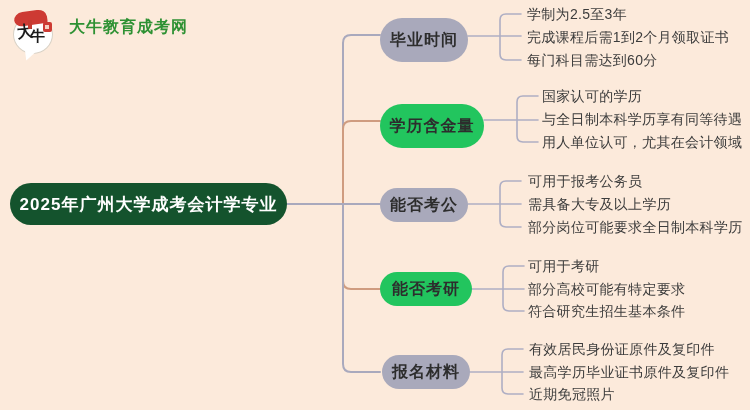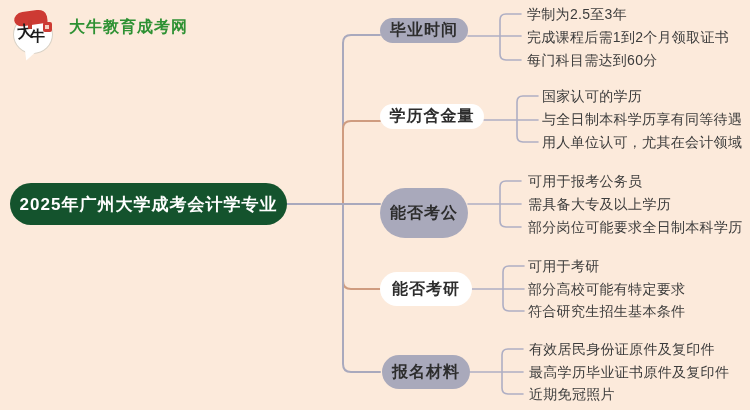--- a/index.html
+++ b/index.html
@@ -26,26 +26,26 @@
   .logo-text{margin-left:12px;padding-top:4px;}
   .logo-title{font-size:16px;font-weight:700;color:#2e9133;letter-spacing:1px;line-height:1.2;}
   .logo-url{font-size:13px;font-weight:700;color:#2e9133;letter-spacing:.3px;line-height:1.2;margin-top:2px;}
   
   svg.wires{position:absolute;left:0;top:0;z-index:1;}
   
   .pill{position:absolute;z-index:2;display:flex;align-items:center;justify-content:center;
     border-radius:999px;font-weight:700;white-space:nowrap;}
   .center-pill{left:10px;top:183px;width:277px;height:42px;background:#14532d;
     color:#ffffff;font-size:17px;letter-spacing:1px;}
-  .branch-pill{height:25px;font-size:16px;color:#2d2d2d;letter-spacing:1px;}
+  .branch-pill{height:44px;font-size:16px;color:#2d2d2d;letter-spacing:1px;}
   .tone-purple{background:#a9a9bb;}
-  .tone-tan{background:#ffffff;}
+  .tone-tan{background:#22c55e;}
   .b1{left:380px;top:18px;width:88px;}
   .b2{left:380px;top:104px;width:104px;}
-  .b3{left:380px;top:188px;width:88px;height:50px;}
+  .b3{left:380px;top:188px;width:88px;height:34px;}
   .b4{left:380px;top:272px;width:92px;height:34px;}
   .b5{left:382px;top:355px;width:88px;height:34px;}
   
   .leaf{position:absolute;z-index:2;font-size:14px;color:#3c3c3c;white-space:nowrap;
     letter-spacing:.3px;line-height:18px;}
 </style>
 </head>
 <body>
 
 <svg class="wires" width="750" height="410" viewBox="0 0 750 410" aria-hidden="true">

